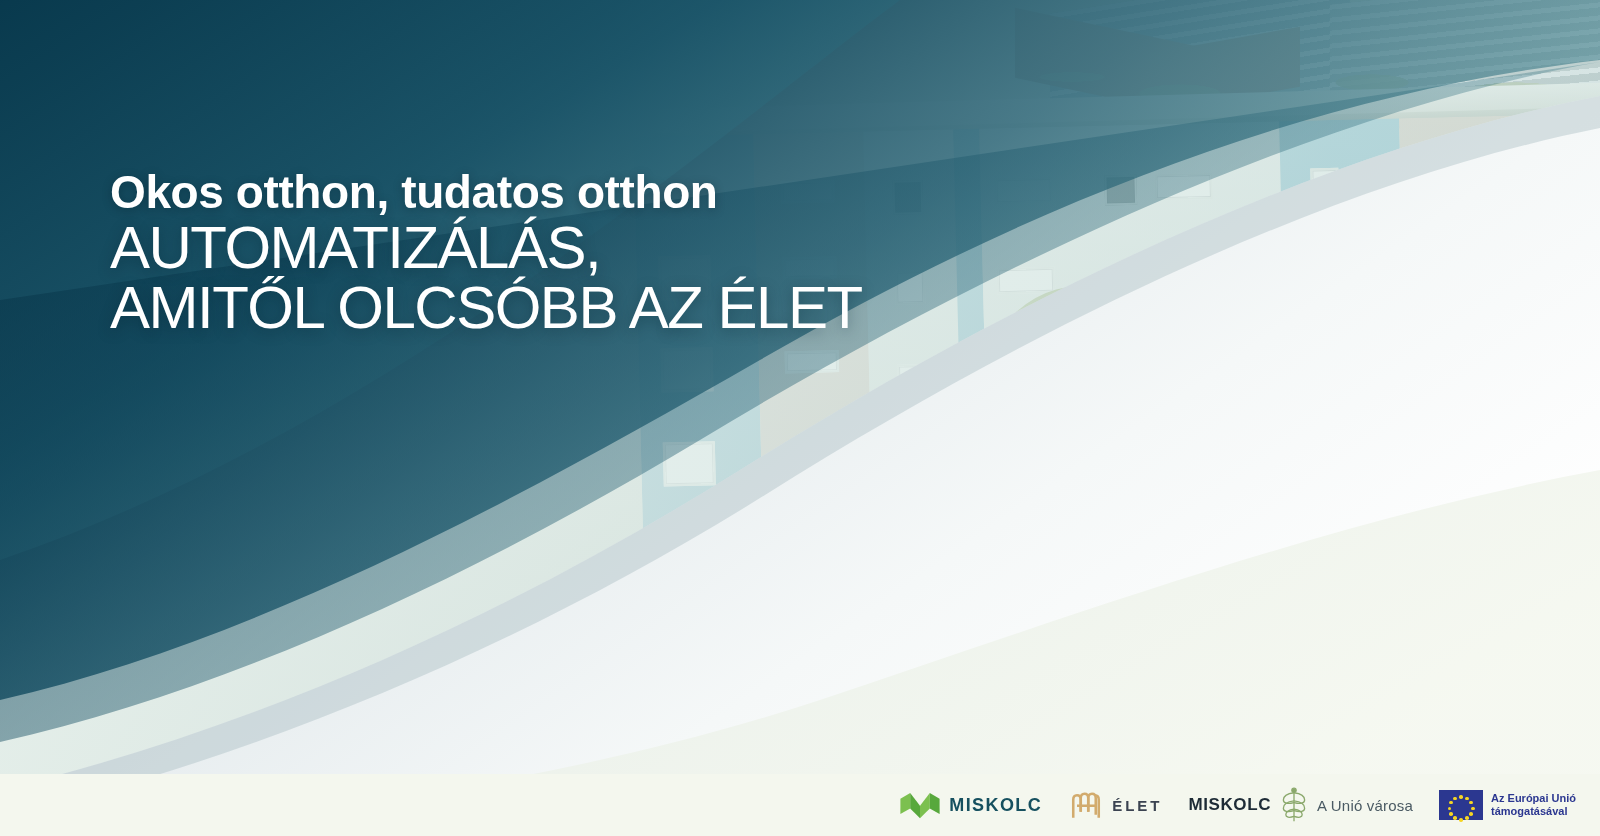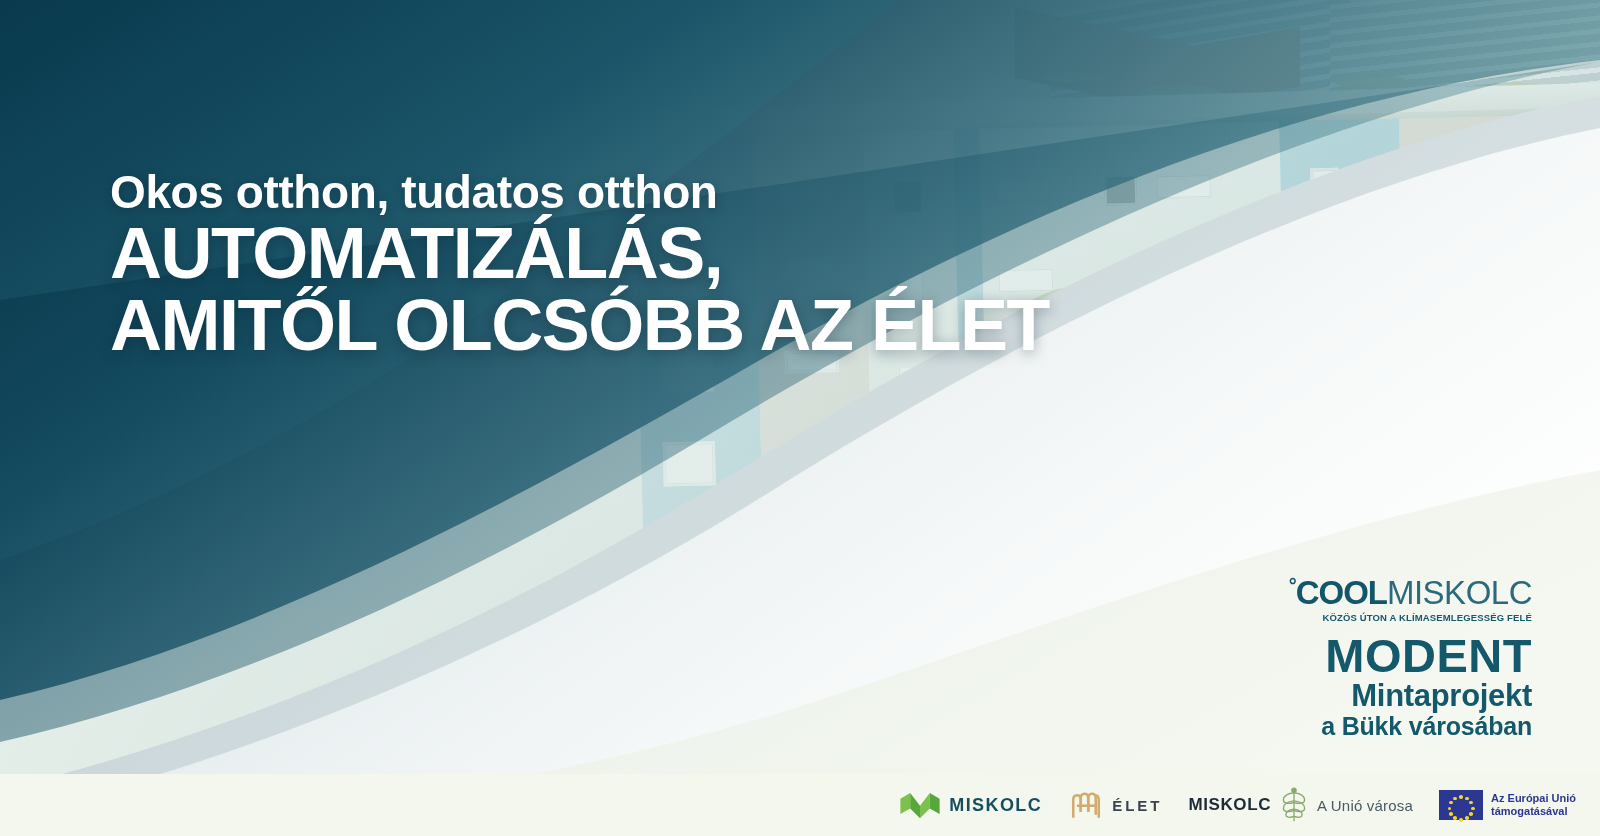--- a/index.html
+++ b/index.html
@@ -77,21 +77,21 @@
   .teal-shape{position:absolute;left:0;top:0;width:100%;height:100%;}
 
   
   .copy{position:absolute;left:110px;top:168px;width:1200px;z-index:6;color:#fff;}
   .kicker{
     font-size:46px;font-weight:700;letter-spacing:-.4px;line-height:1.05;
     margin:0 0 2px 0;
     text-shadow:0 2px 10px rgba(0,30,40,.35);
   }
   .head{
-    font-size:72px;font-weight:700;line-height:.99;letter-spacing:-1.5px;
+    font-size:60px;font-weight:400;line-height:.99;letter-spacing:-1.5px;
     margin:0;text-shadow:0 3px 14px rgba(0,30,40,.35);
   }
   .head .l2{display:block;}
   .sub{
     font-size:57px;font-weight:400;letter-spacing:.5px;line-height:1.1;
     margin:6px 0 0 0;text-shadow:0 2px 10px rgba(0,30,40,.3);
   }
 
   
   .brand{position:absolute;right:68px;top:575px;z-index:8;text-align:right;color:#12566a;}
@@ -267,29 +267,20 @@
   </div>
 
   <div class="copy">
     <p class="kicker">Okos otthon, tudatos otthon</p>
     <h1 class="head">
       <span class="l1">AUTOMATIZÁLÁS,</span>
       <span class="l2">AMITŐL OLCSÓBB AZ ÉLET</span>
     </h1>
   </div>
 
-  <div class="brand">
-    <div class="l-cool">
-      <span class="deg">°</span><span>COOL</span><span class="light">MISKOLC</span>
-    </div>
-    <div class="l-tag">KÖZÖS ÚTON A KLÍMASEMLEGESSÉG FELÉ</div>
-    <div class="l-modent">MODENT</div>
-    <div class="l-mp">Mintaprojekt</div>
-    <div class="l-bv">a Bükk városában</div>
-  </div>
 
   <div class="footer">
 
 
     <div class="pl">
       <svg class="msk-mark" viewBox="0 0 60 42">
         <polygon points="2,12 16,4 16,26 2,34" fill="#7cc04f"></polygon>
         <polygon points="16,4 30,22 30,40 16,26" fill="#57a83c"></polygon>
         <polygon points="30,22 44,4 44,26 30,40" fill="#7cc04f"></polygon>
         <polygon points="44,4 58,12 58,34 44,26" fill="#57a83c"></polygon>

